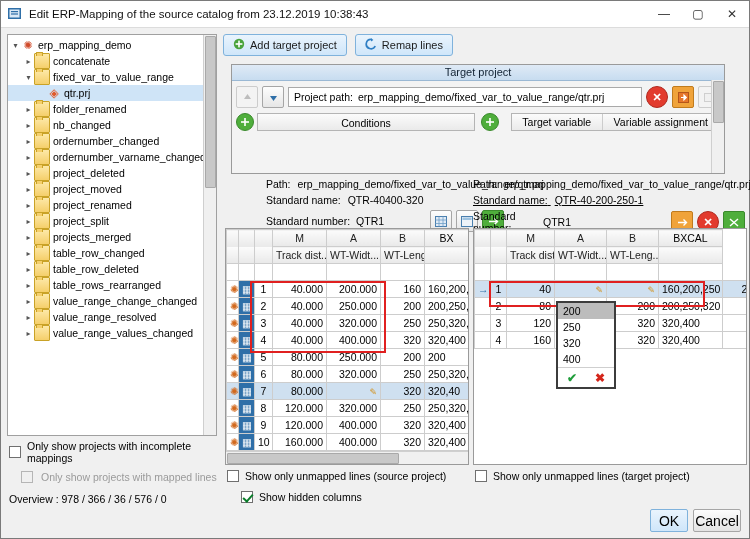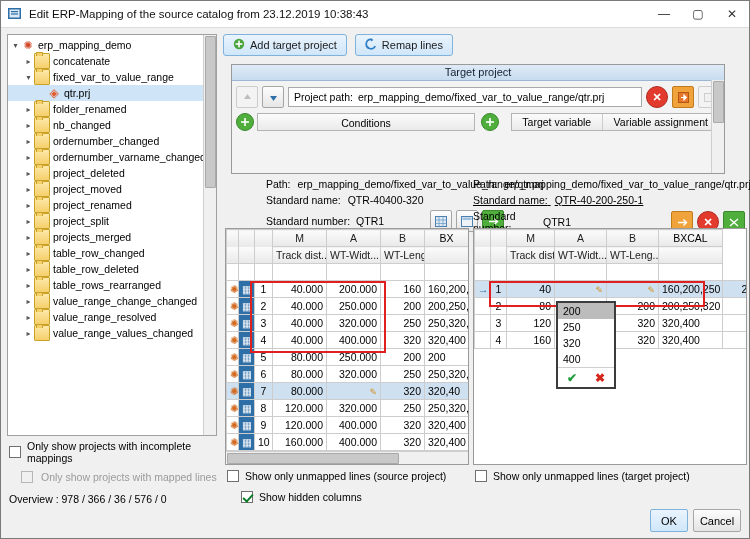--- a/index.html
+++ b/index.html
@@ -55,21 +55,21 @@
   td.c{text-align:center;}
   .rowsel{background:#cfe0f0;}
   .pencil{color:#d2901a;font-size:9px;}
   .redbox{position:absolute;border:2px solid #e02020;pointer-events:none;}
   
   .dd{position:absolute;background:#fff;border:2px solid #3c3c3c;z-index:40;}
   .dd-item{height:16px;font-size:10.5px;padding:0 5px;line-height:16px;}
   .dd-item.sel{background:#bcbcbc;}
   .dd-foot{height:19px;border-top:1px solid #cfcfcf;display:flex;align-items:center;justify-content:center;gap:18px;font-size:12px;}
   
-  .footer-btn{width:36px;height:21px;border:1px solid #a6a6a6;background:linear-gradient(#fdfdfd,#e3e3e3);border-radius:2px;font-size:11px;display:flex;align-items:center;justify-content:center;}
+  .footer-btn{width:36px;height:21px;border:1px solid #a6a6a6;background:linear-gradient(#fdfdfd,#e3e3e3);border-radius:2px;font-size:14px;display:flex;align-items:center;justify-content:center;}
   .lbl{font-size:10.5px;}
   .scroll-v{position:absolute;width:12px;background:#f0f0f0;border-left:1px solid #cfcfcf;}
   .scroll-h{position:absolute;height:12px;background:#f0f0f0;border-top:1px solid #cfcfcf;}
   .thumb{position:absolute;background:#c8c8c8;border:1px solid #a9a9a9;border-radius:1px;}
 </style>
 </head>
 <body>
 
 <div class="window">
 

